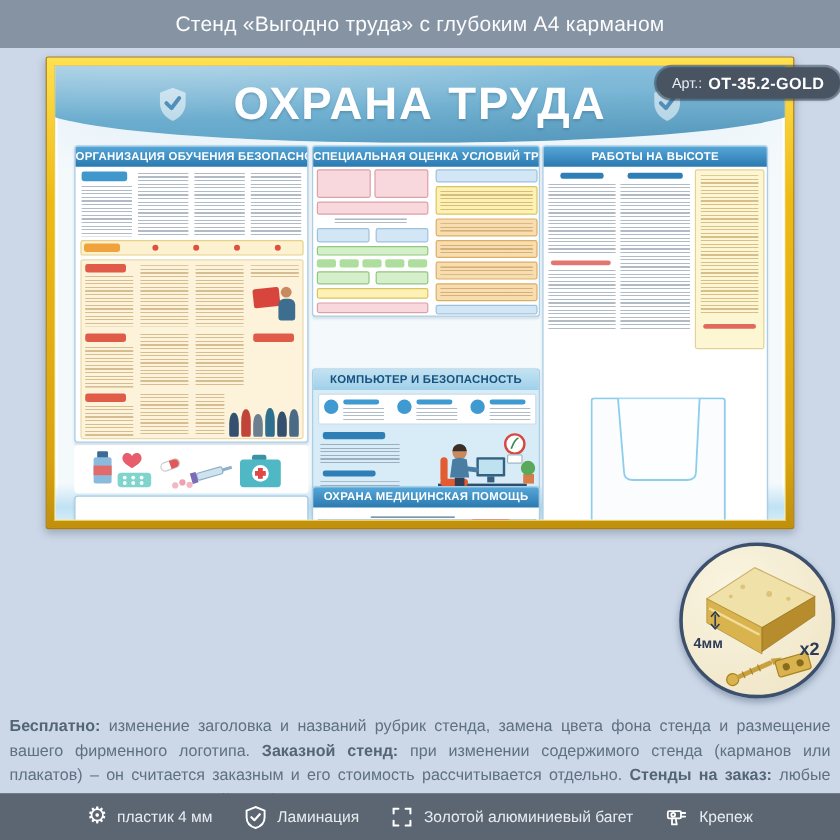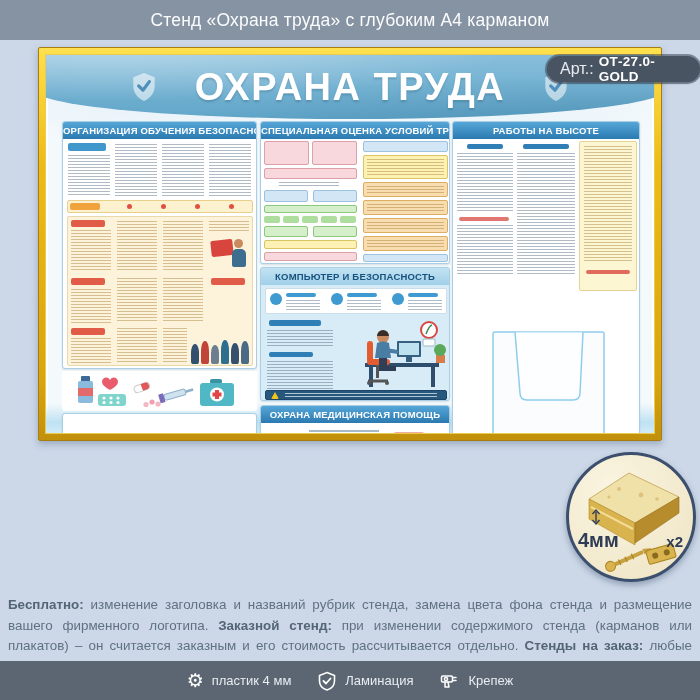--- a/index.html
+++ b/index.html
@@ -28,21 +28,21 @@
                linear-gradient(180deg,#87bedb,#61a6c9);}
   .board-title{color:#fff;font-weight:bold;font-size:38px;letter-spacing:1.5px;
     text-shadow:0 2px 2px rgba(28,70,100,.25);}
 
   
   .panel{position:absolute;background:#fff;border:1px solid #a9cee5;border-radius:3px;z-index:2;
     box-shadow:0 1px 2px rgba(80,110,140,.18);box-sizing:border-box;}
   .p-head{height:17px;background:linear-gradient(180deg,#56a7d8,#2a79b0);border-radius:2px 2px 0 0;
     color:#fff;font-weight:bold;font-size:9.5px;line-height:17px;text-align:center;
     letter-spacing:.2px;white-space:nowrap;overflow:hidden;}
-  .panel.computer{background:#d8ecf7;}
+  .panel.computer{background:#d8ecf7;margin-top:40px;}
   .panel.computer .p-head{background:linear-gradient(180deg,#c2e2f1,#a0d0ea);color:#17527e;}
   .p-body{position:absolute;left:0;right:0;top:17px;bottom:0;overflow:hidden;}
 
   .fl{position:absolute;background-image:repeating-linear-gradient(rgba(60,85,110,.40) 0 1px,transparent 1px 3px);}
   .fl.tan{background-image:repeating-linear-gradient(rgba(160,115,40,.42) 0 1px,transparent 1px 3px);}
   .fl.w{background-image:repeating-linear-gradient(rgba(255,255,255,.65) 0 1px,transparent 1px 3px);}
   .chip{position:absolute;border-radius:2px;}
   .cb{position:absolute;border-radius:2px;border:1px solid rgba(0,0,0,.12);box-sizing:border-box;}
   .ill span{position:absolute;display:block;}
 
@@ -50,29 +50,29 @@
     border-radius:3px;z-index:2;}
 
   .pocket{position:absolute;left:446px;top:276px;width:113px;height:140px;z-index:3;}
   .board-band{position:absolute;left:0;right:0;bottom:0;height:30px;z-index:1;
     background:linear-gradient(180deg,rgba(190,226,243,0),#bfe2f3 65%,#d2ebf8);}
 
   
   .art-badge{position:absolute;left:547px;top:56px;z-index:10;height:26px;padding:0 13px;
     background:#495463;border-radius:14px;display:flex;align-items:center;gap:5px;
     box-shadow:0 0 0 2px rgba(62,72,88,.55),0 1px 3px rgba(40,50,70,.4);}
-  .art-badge .lbl{color:#e8ecf1;font-size:16px;}
+  .art-badge .lbl{color:#e8ecf1;font-size:12px;}
   .art-badge .val{color:#fff;font-size:13.5px;font-weight:bold;letter-spacing:.3px;}
 
   
   .inset{position:absolute;left:566px;top:452px;width:130px;height:130px;z-index:11;
     border-radius:50%;border:3px solid #3c4f6d;box-sizing:border-box;
     background:radial-gradient(circle at 35% 30%,#faf5e2,#eee3c2);
     box-shadow:0 3px 6px rgba(50,70,100,.4);}
-  .inset .thick{position:absolute;left:9px;top:74px;font-weight:bold;font-size:20px;color:#2e3c56;}
+  .inset .thick{position:absolute;left:9px;top:74px;font-weight:bold;font-size:12px;color:#2e3c56;}
   .inset .cnt{position:absolute;right:10px;top:78px;font-weight:bold;font-size:15px;color:#2e3c56;}
 
   
   .description{position:absolute;left:8px;top:582px;width:684px;color:#5f7181;
     font-size:13.4px;line-height:1.53;text-align:justify;}
   .description b{color:#54términ6575;}
   .description b{color:#546575;}
 
   
   .footer-bar{position:absolute;left:0;top:661px;width:700px;height:39px;background:#5c6672;
@@ -80,21 +80,21 @@
   .feat{display:flex;align-items:center;gap:8px;color:#e9edf2;font-size:13px;}
   .feat svg{display:block;}
   .uicon{font-family:"DejaVu Sans",sans-serif;font-size:19px;color:#fff;line-height:1;}
 </style>
 </head>
 <body>
 
 <div class="stage">
 
   <div class="top-bar">
-    <span>Стенд «Охрана труда» с глубоким А4 карманом</span>
+    <span>Стенд «Выгодно труда» с глубоким А4 карманом</span>
   </div>
 
   <div class="board-frame">
     <div class="board">
 
       <div class="banner">
         <svg width="26" height="30" viewBox="0 0 24 28">
           <path d="M12,1 L22,5 V13 C22,20 17,25 12,27 C7,25 2,20 2,13 V5 Z" fill="rgba(255,255,255,.55)"></path>
           <polyline points="7,13 11,17 17,9" fill="none" stroke="#4f8fba" stroke-width="3" stroke-linecap="round" stroke-linejoin="round"></polyline>
         </svg>
@@ -394,21 +394,21 @@
         <rect x="1" y="1" width="111" height="138" rx="2" fill="rgba(245,250,253,.55)" stroke="#8fcdec" stroke-width="1.5"></rect>
         <path d="M23,1 L28,62 Q28,69 35,69 L81,69 Q88,69 88,62 L91,1" fill="rgba(255,255,255,.5)" stroke="#8fcdec" stroke-width="1.5"></path>
       </svg>
 
       <div class="board-band"></div>
     </div>
   </div>
 
   <div class="art-badge">
     <span class="lbl">Арт.:</span>
-    <span class="val">ОТ-27.0-GOLD</span>
+    <span class="val">ОТ-35.2-GOLD</span>
   </div>
 
   <div class="inset">
     <svg width="124" height="124" viewBox="0 0 124 124" style="position:absolute;left:0;top:0;">
       <polygon points="20,44 60,18 110,42 66,68" fill="#f0e1a9" stroke="#cdb06a" stroke-width="1"></polygon>
       <circle cx="50" cy="34" r="2" fill="#dcc27c"></circle>
         <circle cx="72" cy="40" r="2.4" fill="#dcc27c"></circle>
       <circle cx="88" cy="44" r="1.8" fill="#dcc27c"></circle>
         <circle cx="40" cy="42" r="1.6" fill="#dcc27c"></circle>
       <polygon points="20,44 66,68 66,90 20,64" fill="#d9b44e" stroke="#b08c2e" stroke-width=".6"></polygon>
@@ -445,20 +445,26 @@
       <span>пластик 4 мм</span>
     </div>
     <div class="feat">
       <svg width="20" height="20" viewBox="0 0 20 20">
         <path d="M10,1.5 L17.5,4.5 V10 C17.5,14.8 14,17.8 10,19 C6,17.8 2.5,14.8 2.5,10 V4.5 Z" fill="none" stroke="#fff" stroke-width="1.6"></path>
         <polyline points="6.5,10 9,12.5 13.5,7.5" fill="none" stroke="#fff" stroke-width="1.8" stroke-linecap="round" stroke-linejoin="round"></polyline>
       </svg>
       <span>Ламинация</span>
     </div>
     <div class="feat">
+      <svg width="20" height="20" viewBox="0 0 20 20">
+        <path d="M3,7 V3 H7 M13,3 H17 V7 M17,13 V17 H13 M7,17 H3 V13" fill="none" stroke="#fff" stroke-width="1.7" stroke-linecap="round"></path>
+      </svg>
+      <span>Золотой алюминиевый багет</span>
+    </div>
+    <div class="feat">
       <svg width="21" height="20" viewBox="0 0 21 20">
         <g stroke="#fff" stroke-width="1.5" fill="none" stroke-linecap="round" stroke-linejoin="round">
           <rect x="2.5" y="5" width="11" height="6" rx="1.2"></rect>
           <circle cx="7" cy="8" r="1.6"></circle>
           <path d="M13.5,6.5 H17 M13.5,9.5 H17"></path>
           <path d="M6,11 V16 H10 L9,11"></path>
         </g>
       </svg>
       <span>Крепеж</span>
     </div>

